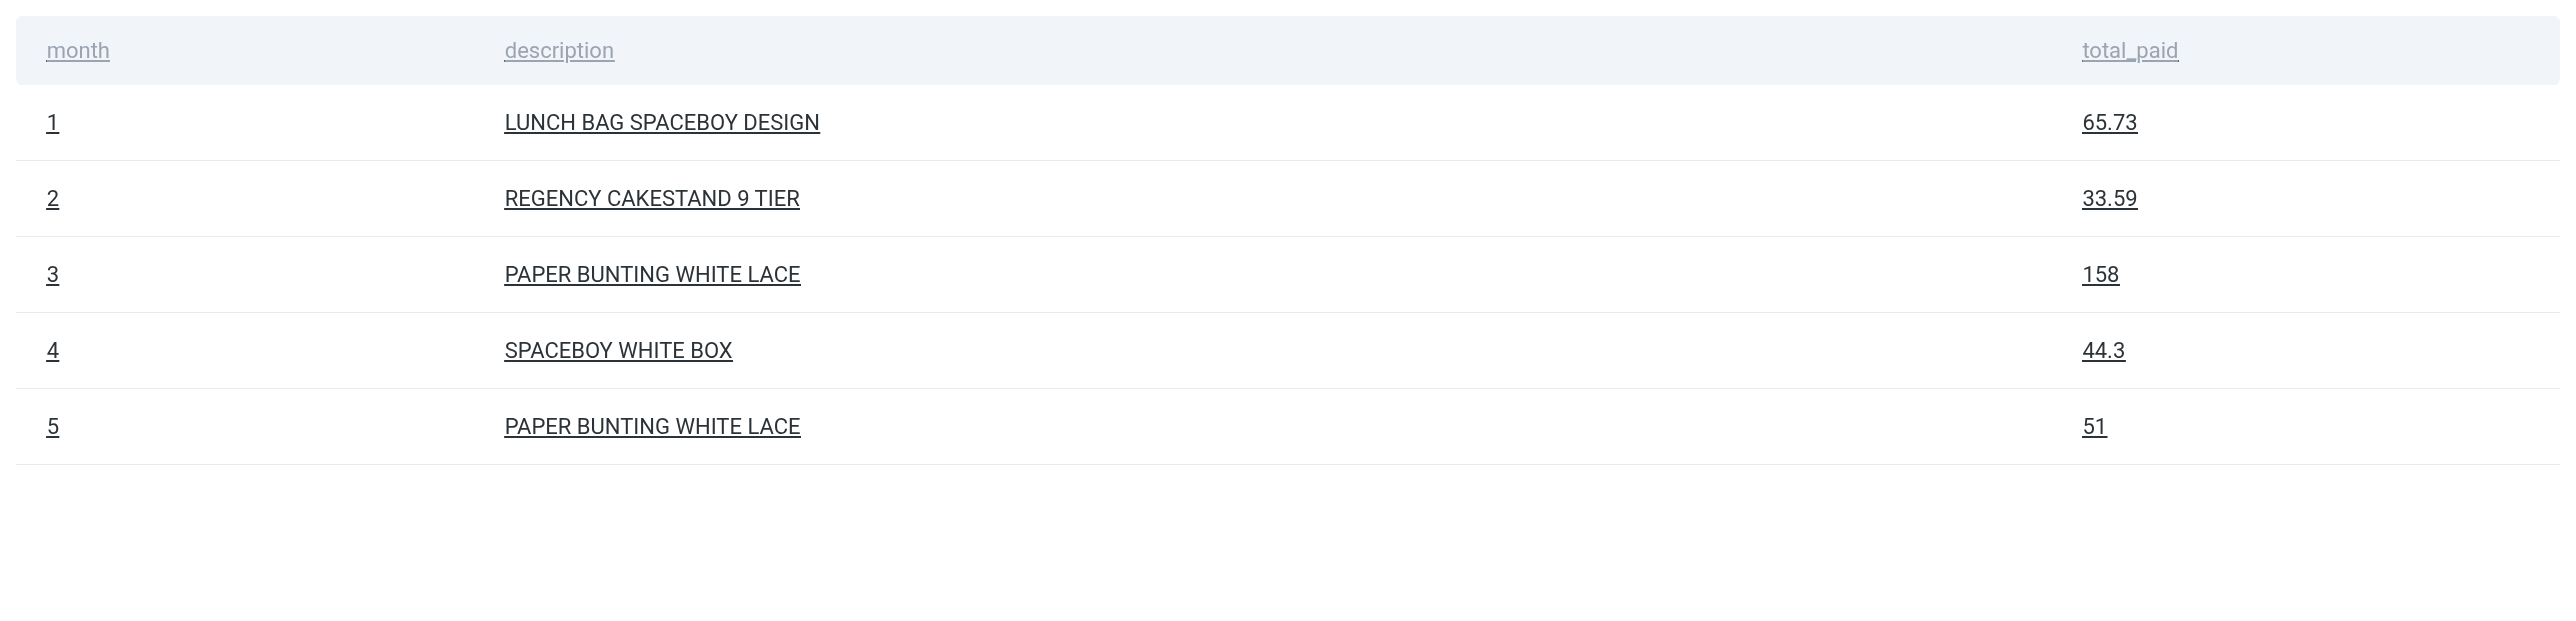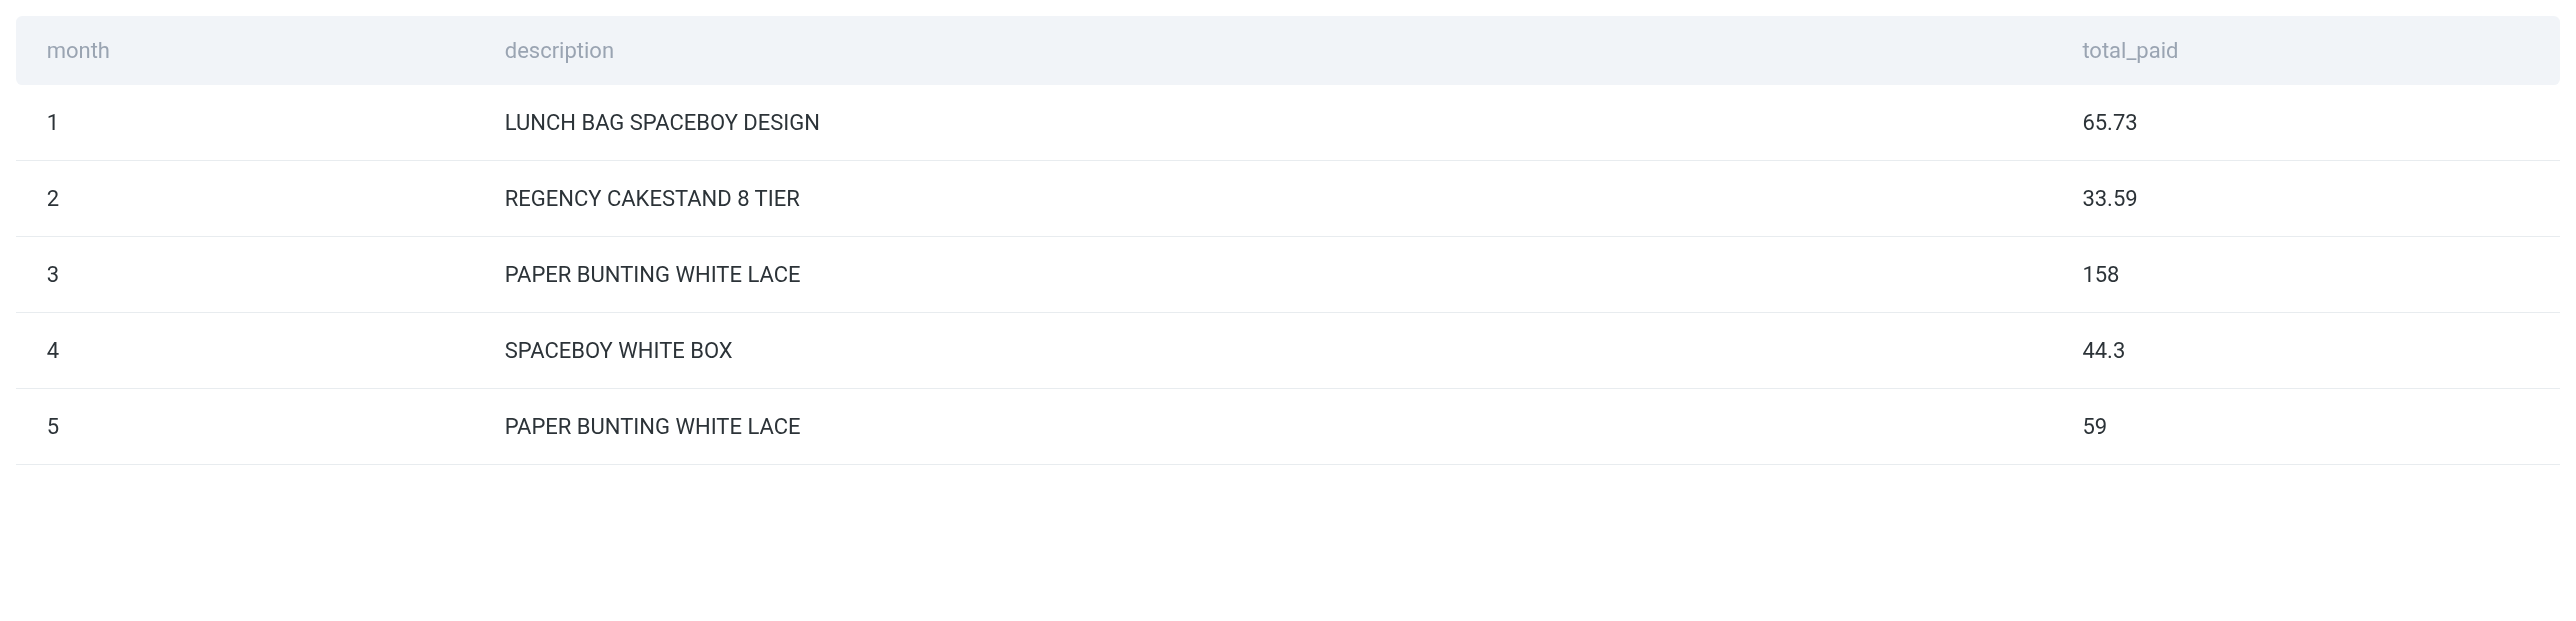--- a/index.html
+++ b/index.html
@@ -1,18 +1,19 @@
 <!DOCTYPE html>
 <html style="font-size:12.5px"><head>
   <meta charset="utf-8">
   <style>
     * {
       box-sizing: border-box;
       margin: 0;
       padding: 0;
+      text-decoration: underline;
     }
     body {
       font-family: -apple-system, BlinkMacSystemFont, 'Segoe UI', Roboto, 'Helvetica Neue', Arial, sans-serif;
       background: #ffffff;
       padding: 15.7px;
       font-size: 22px;
       color: #2c3338;
     }
     .table {
       width: 100%;
@@ -65,33 +66,33 @@
     </tr>
   </thead>
   <tbody class="table-body">
     <tr>
       <td>1</td>
       <td>LUNCH BAG SPACEBOY DESIGN</td>
       <td>65.73</td>
     </tr>
     <tr>
       <td>2</td>
-      <td>REGENCY CAKESTAND 8 TIER</td>
+      <td>REGENCY CAKESTAND 9 TIER</td>
       <td>33.59</td>
     </tr>
     <tr>
       <td>3</td>
       <td>PAPER BUNTING WHITE LACE</td>
       <td>158</td>
     </tr>
     <tr>
       <td>4</td>
       <td>SPACEBOY WHITE BOX</td>
       <td>44.3</td>
     </tr>
     <tr>
       <td>5</td>
       <td>PAPER BUNTING WHITE LACE</td>
-      <td>59</td>
+      <td>51</td>
     </tr>
   </tbody>
 </table>
 
 
 </body></html>

